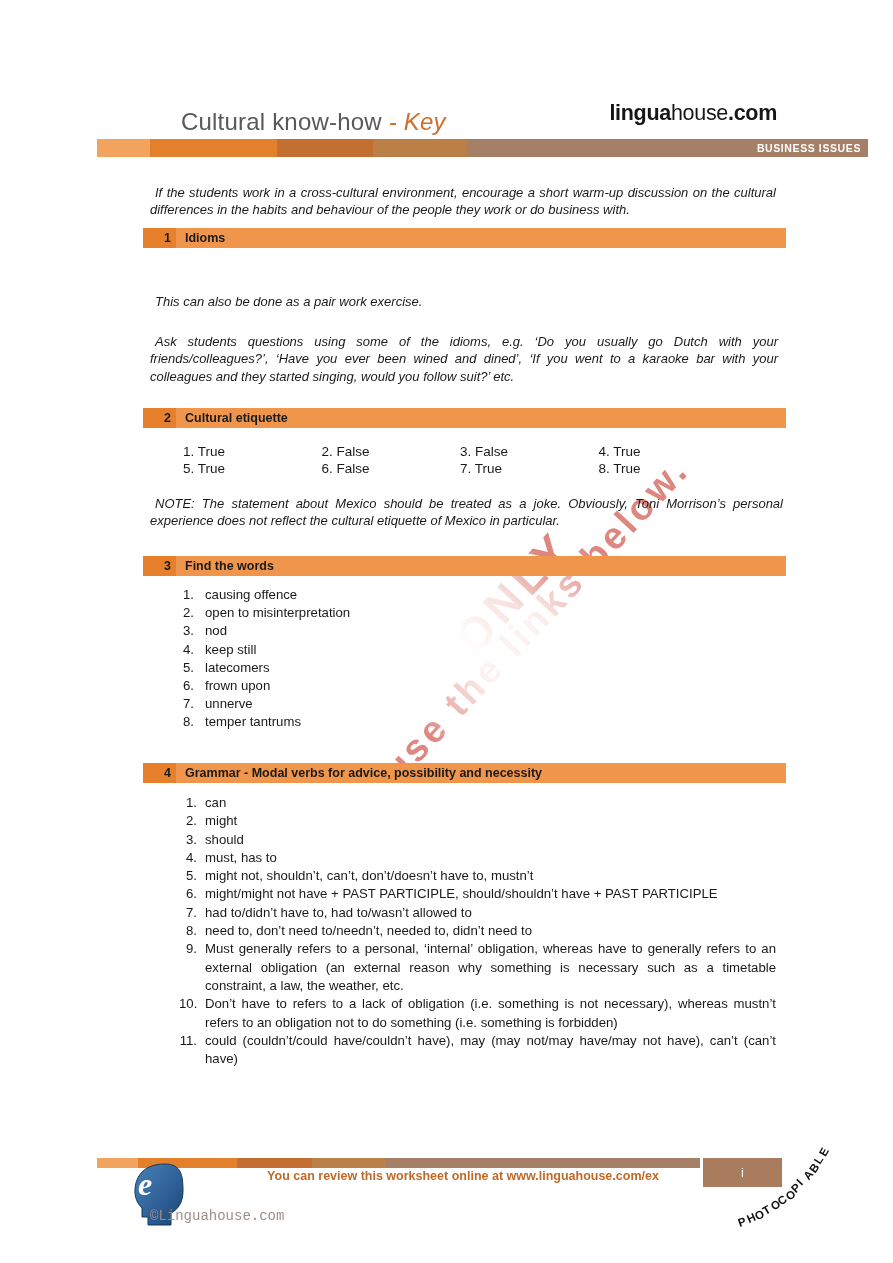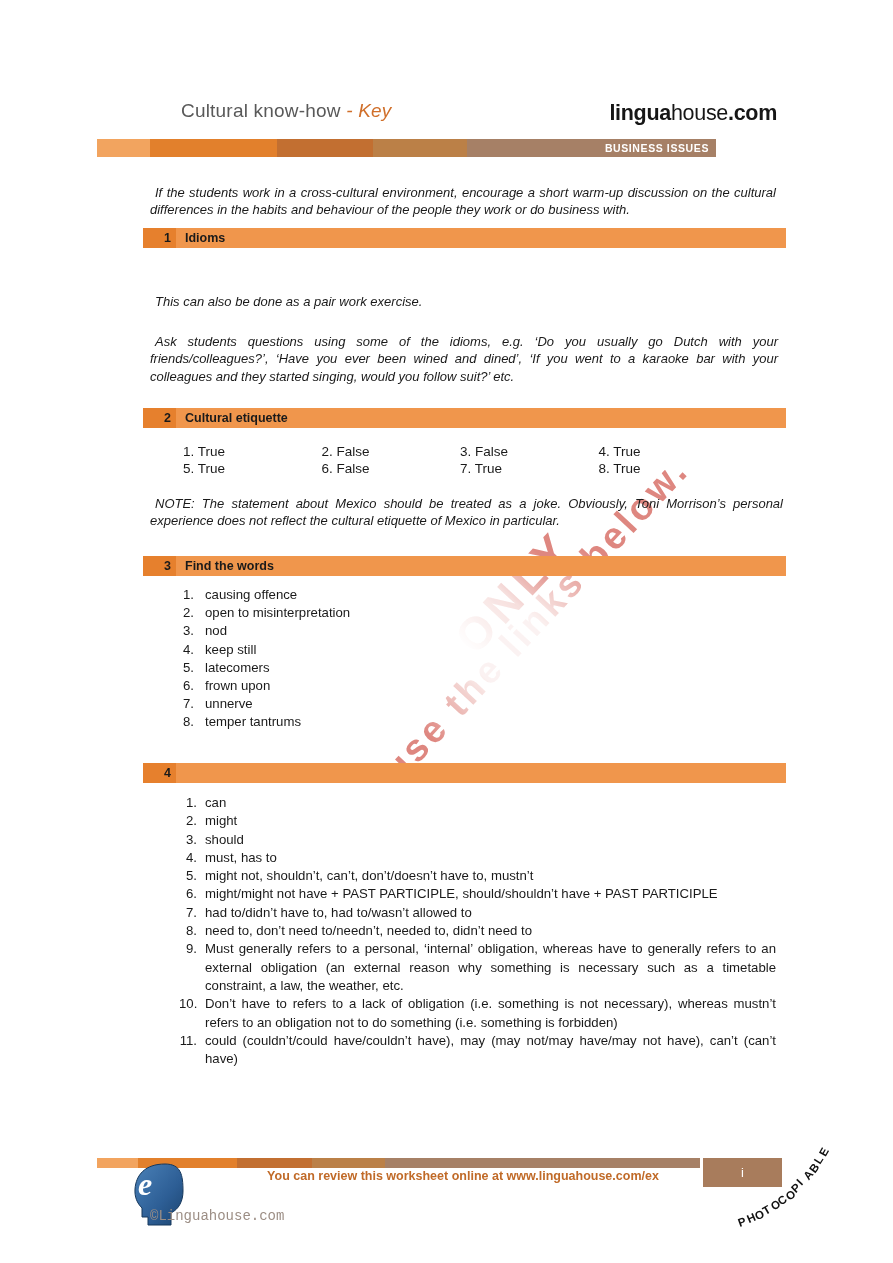--- a/index.html
+++ b/index.html
@@ -3,25 +3,25 @@
 <meta charset="utf-8">
 <style>
   html,body{margin:0;padding:0;background:#ffffff;}
   .page{position:relative;width:893px;height:1263px;background:#fff;overflow:hidden;
         font-family:"Liberation Sans",sans-serif;color:#1a1a1a;}
   .abs{position:absolute;}
   .layer-content{position:absolute;inset:0;z-index:2;}
   .layer-wm{position:absolute;inset:0;z-index:1;}
 
   
-  .doc-title{left:181px;top:100px;font-size:19px;color:var(--title-gray);letter-spacing:.2px;}
+  .doc-title{left:181px;top:108px;font-size:24px;color:var(--title-gray);letter-spacing:.2px;}
   .doc-title .key{color:var(--accent-orange);font-style:italic;}
   .brand{right:116px;top:101px;font-size:21.5px;color:#161616;letter-spacing:-0.3px;}
   .brand .b{font-weight:bold;}
-  .stripe{left:97px;top:139px;width:619px;height:18px;display:flex;}
+  .stripe{left:97px;top:139px;width:771px;height:18px;display:flex;}
   .stripe .s1{width:53px;background:var(--bar-light);}
   .stripe .s2{width:127px;background:var(--bar-orange);}
   .stripe .s3{width:96px;background:var(--bar-rust);}
   .stripe .s4{width:94px;background:var(--bar-tan);}
   .stripe .s5{flex:1;background:var(--bar-taupe);display:flex;align-items:center;justify-content:flex-end;}
   .stripe-label{color:#fff;font-weight:bold;font-size:10.5px;letter-spacing:.6px;padding-right:7px;}
 
   
   .para{font-style:italic;font-size:13px;line-height:17.4px;text-align:justify;text-indent:5px;}
   .intro{left:150px;top:184px;width:626px;}
@@ -158,20 +158,21 @@
           <span>unnerve</span>
         </div>
       <div class="row">
           <span class="num">8.</span>
           <span>temper tantrums</span>
         </div>
     </div>
 
     <div class="abs sec-bar sec4">
       <div class="sec-num">4</div>
+      <div class="sec-title">Grammar - Modal verbs for advice, possibility and necessity</div>
     </div>
     <div class="abs grammar">
       <div class="row">
           <span class="gnum">1.</span>
           <span class="gtxt">can</span>
         </div>
       <div class="row">
           <span class="gnum">2.</span>
           <span class="gtxt">might</span>
         </div>

